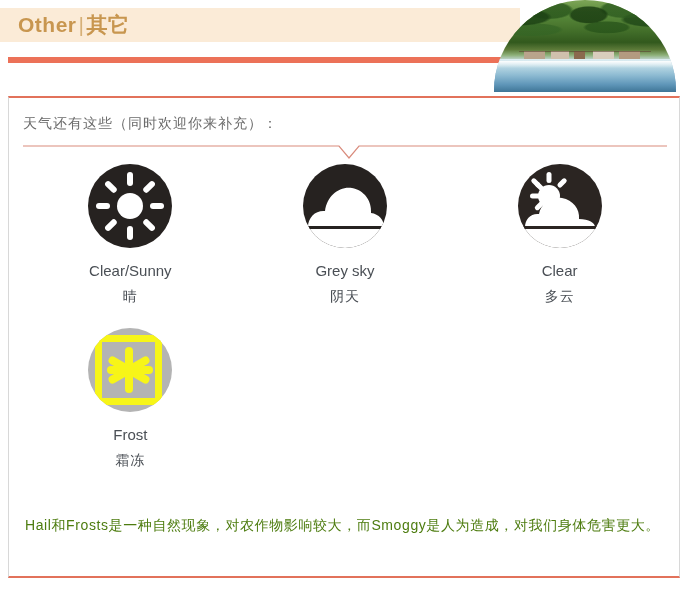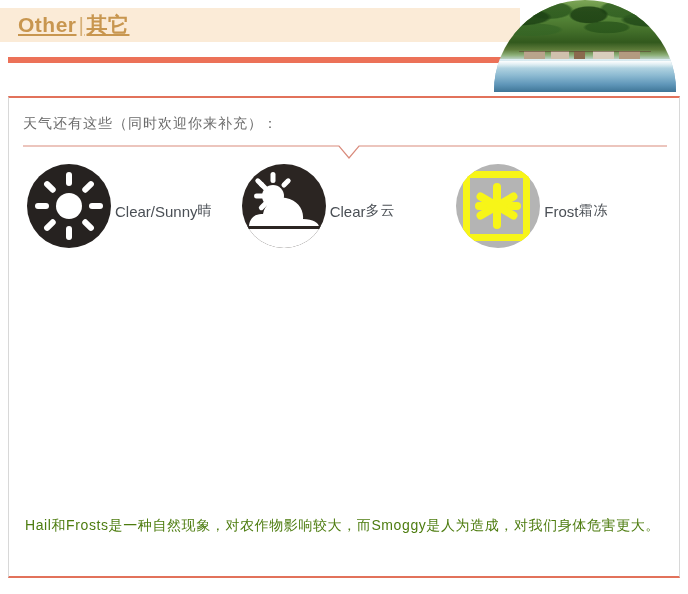--- a/index.html
+++ b/index.html
@@ -29,21 +29,20 @@
   .header-title {
     position: absolute;
     left: 18px;
     top: 10px;
     font-size: 21px;
     font-weight: bold;
     color: #c8964f;
     letter-spacing: 0.5px;
     white-space: nowrap;
     line-height: 29px;
-    text-decoration: underline;
   }
   .header-title .sep {
     color: #d6b077;
     font-weight: normal;
     padding: 0 2px;
   }
   .header-rule {
     position: absolute;
     left: 8px;
     top: 57px;
@@ -145,21 +144,21 @@
     position: absolute;
     left: 14px;
     top: 62px;
     width: 644px;
     display: flex;
     flex-wrap: wrap;
   }
   .cell {
     width: 33.333%;
     display: flex;
-    flex-direction: row;
+    flex-direction: column;
     align-items: center;
     margin-bottom: 18px;
   }
   .icon-wrap {
     width: 92px;
     height: 92px;
     display: flex;
     align-items: center;
     justify-content: center;
   }
@@ -236,20 +235,40 @@
               <rect x="40" y="63" width="6" height="14" rx="3" transform="rotate(45 43 43)"></rect>
               <rect x="9" y="40" width="14" height="6" rx="3" transform="rotate(45 43 43)"></rect>
               <rect x="63" y="40" width="14" height="6" rx="3" transform="rotate(45 43 43)"></rect>
             </g>
           </svg>
         </div>
         <div class="label-en">Clear/Sunny</div>
         <div class="label-zh">晴</div>
       </div>
 
+      <div class="cell">
+        <div class="icon-wrap">
+          <svg width="86" height="86" viewBox="0 0 86 86" xmlns="http://www.w3.org/2000/svg">
+            <defs>
+              <clipPath id="clipGrey">
+                  <circle cx="43" cy="43" r="42"></circle>
+                </clipPath>
+            </defs>
+            <circle cx="43" cy="43" r="42" fill="#262220"></circle>
+            <g clip-path="url(#clipGrey)">
+              <path d="M6 64 C6 54 14 47 23 48 C25 33 37 23 50 25 C62 27 70 38 69 50
+                       C77 51 82 57 82 64 Z" fill="#ffffff"></path>
+              <rect x="0" y="63" width="86" height="3" fill="#262220"></rect>
+              <rect x="0" y="66" width="86" height="20" fill="#ffffff"></rect>
+            </g>
+          </svg>
+        </div>
+        <div class="label-en">Grey sky</div>
+        <div class="label-zh">阴天</div>
+      </div>
 
       <div class="cell">
         <div class="icon-wrap">
           <svg width="86" height="86" viewBox="0 0 86 86" xmlns="http://www.w3.org/2000/svg">
             <defs>
               <clipPath id="clipCloudy">
                   <circle cx="43" cy="43" r="42"></circle>
                 </clipPath>
             </defs>
             <circle cx="43" cy="43" r="42" fill="#2b2522"></circle>

